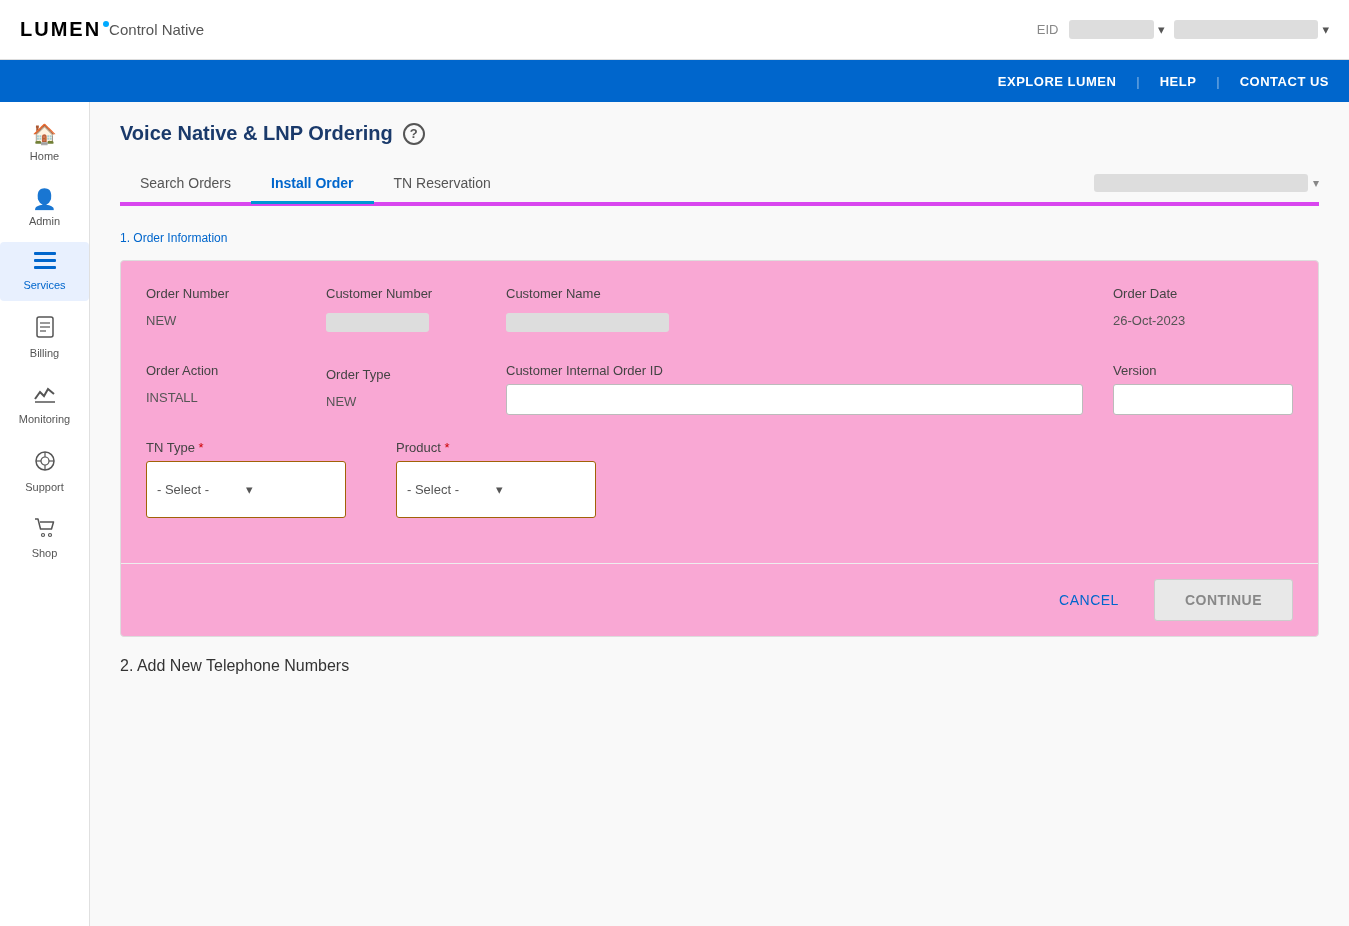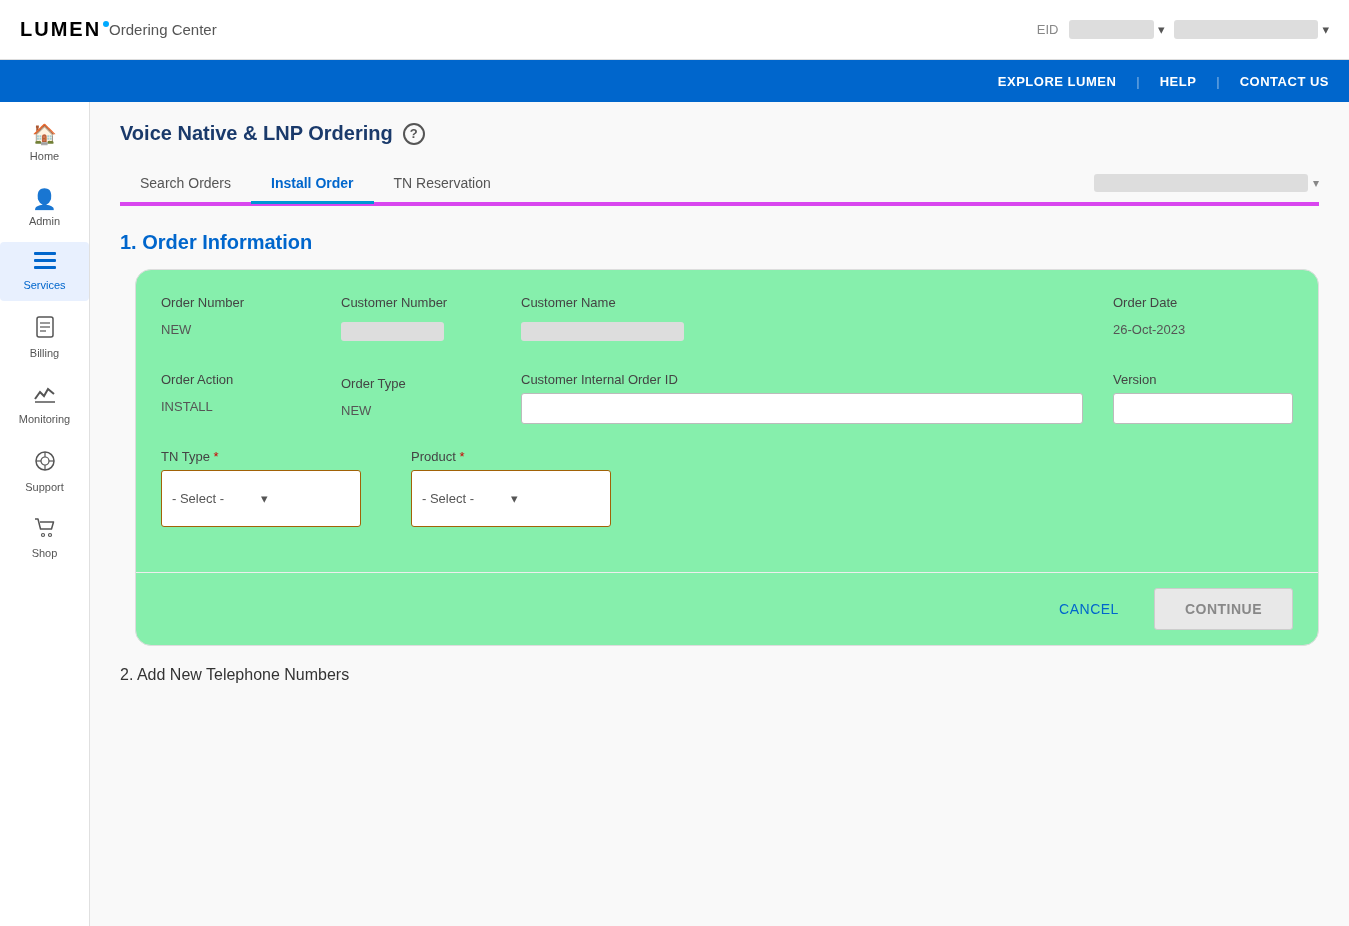--- a/index.html
+++ b/index.html
@@ -180,33 +180,32 @@
     }
     .tab-right-blur {
       background: #ddd;
       color: transparent;
       border-radius: 3px;
       padding: 2px 30px;
     }
 
     
     .section-title {
-      font-size: 20px;
-      font-weight: bold;
+      font-size: 12px;
+      font-weight: normal;
       color: #0066cc;
       margin-bottom: 15px;
     }
 
     
     .form-card {
-      background: #86efac;
+      background: #f9a8d4;
       border: 1px solid #ddd;
-      border-radius: 16px;
+      border-radius: 4px;
       margin-bottom: 20px;
-      margin-left: 15px;
     }
     .form-body {
       padding: 25px 25px 20px 25px;
     }
 
     
     .form-row {
       display: flex;
       gap: 30px;
       margin-bottom: 25px;
@@ -338,21 +337,21 @@
     }
   </style>
 </head>
 <body>
 
 <div class="top-header">
   <div class="lumen-logo">
     <span class="lumen-logo-text">LUMEN</span>
     <span class="lumen-dot"></span>
   </div>
-  <span class="app-title">Ordering Center</span>
+  <span class="app-title">Control Native</span>
   <div class="header-right">
     <span class="eid-label">EID</span>
     <div class="eid-dropdown">
       <span class="eid-value">XXXXXXXX</span>
       <span>▾</span>
     </div>
     <div class="user-dropdown">
       <span class="user-name-blur">XXXXXXXXXXXX</span>
       <span>▾</span>
     </div>

